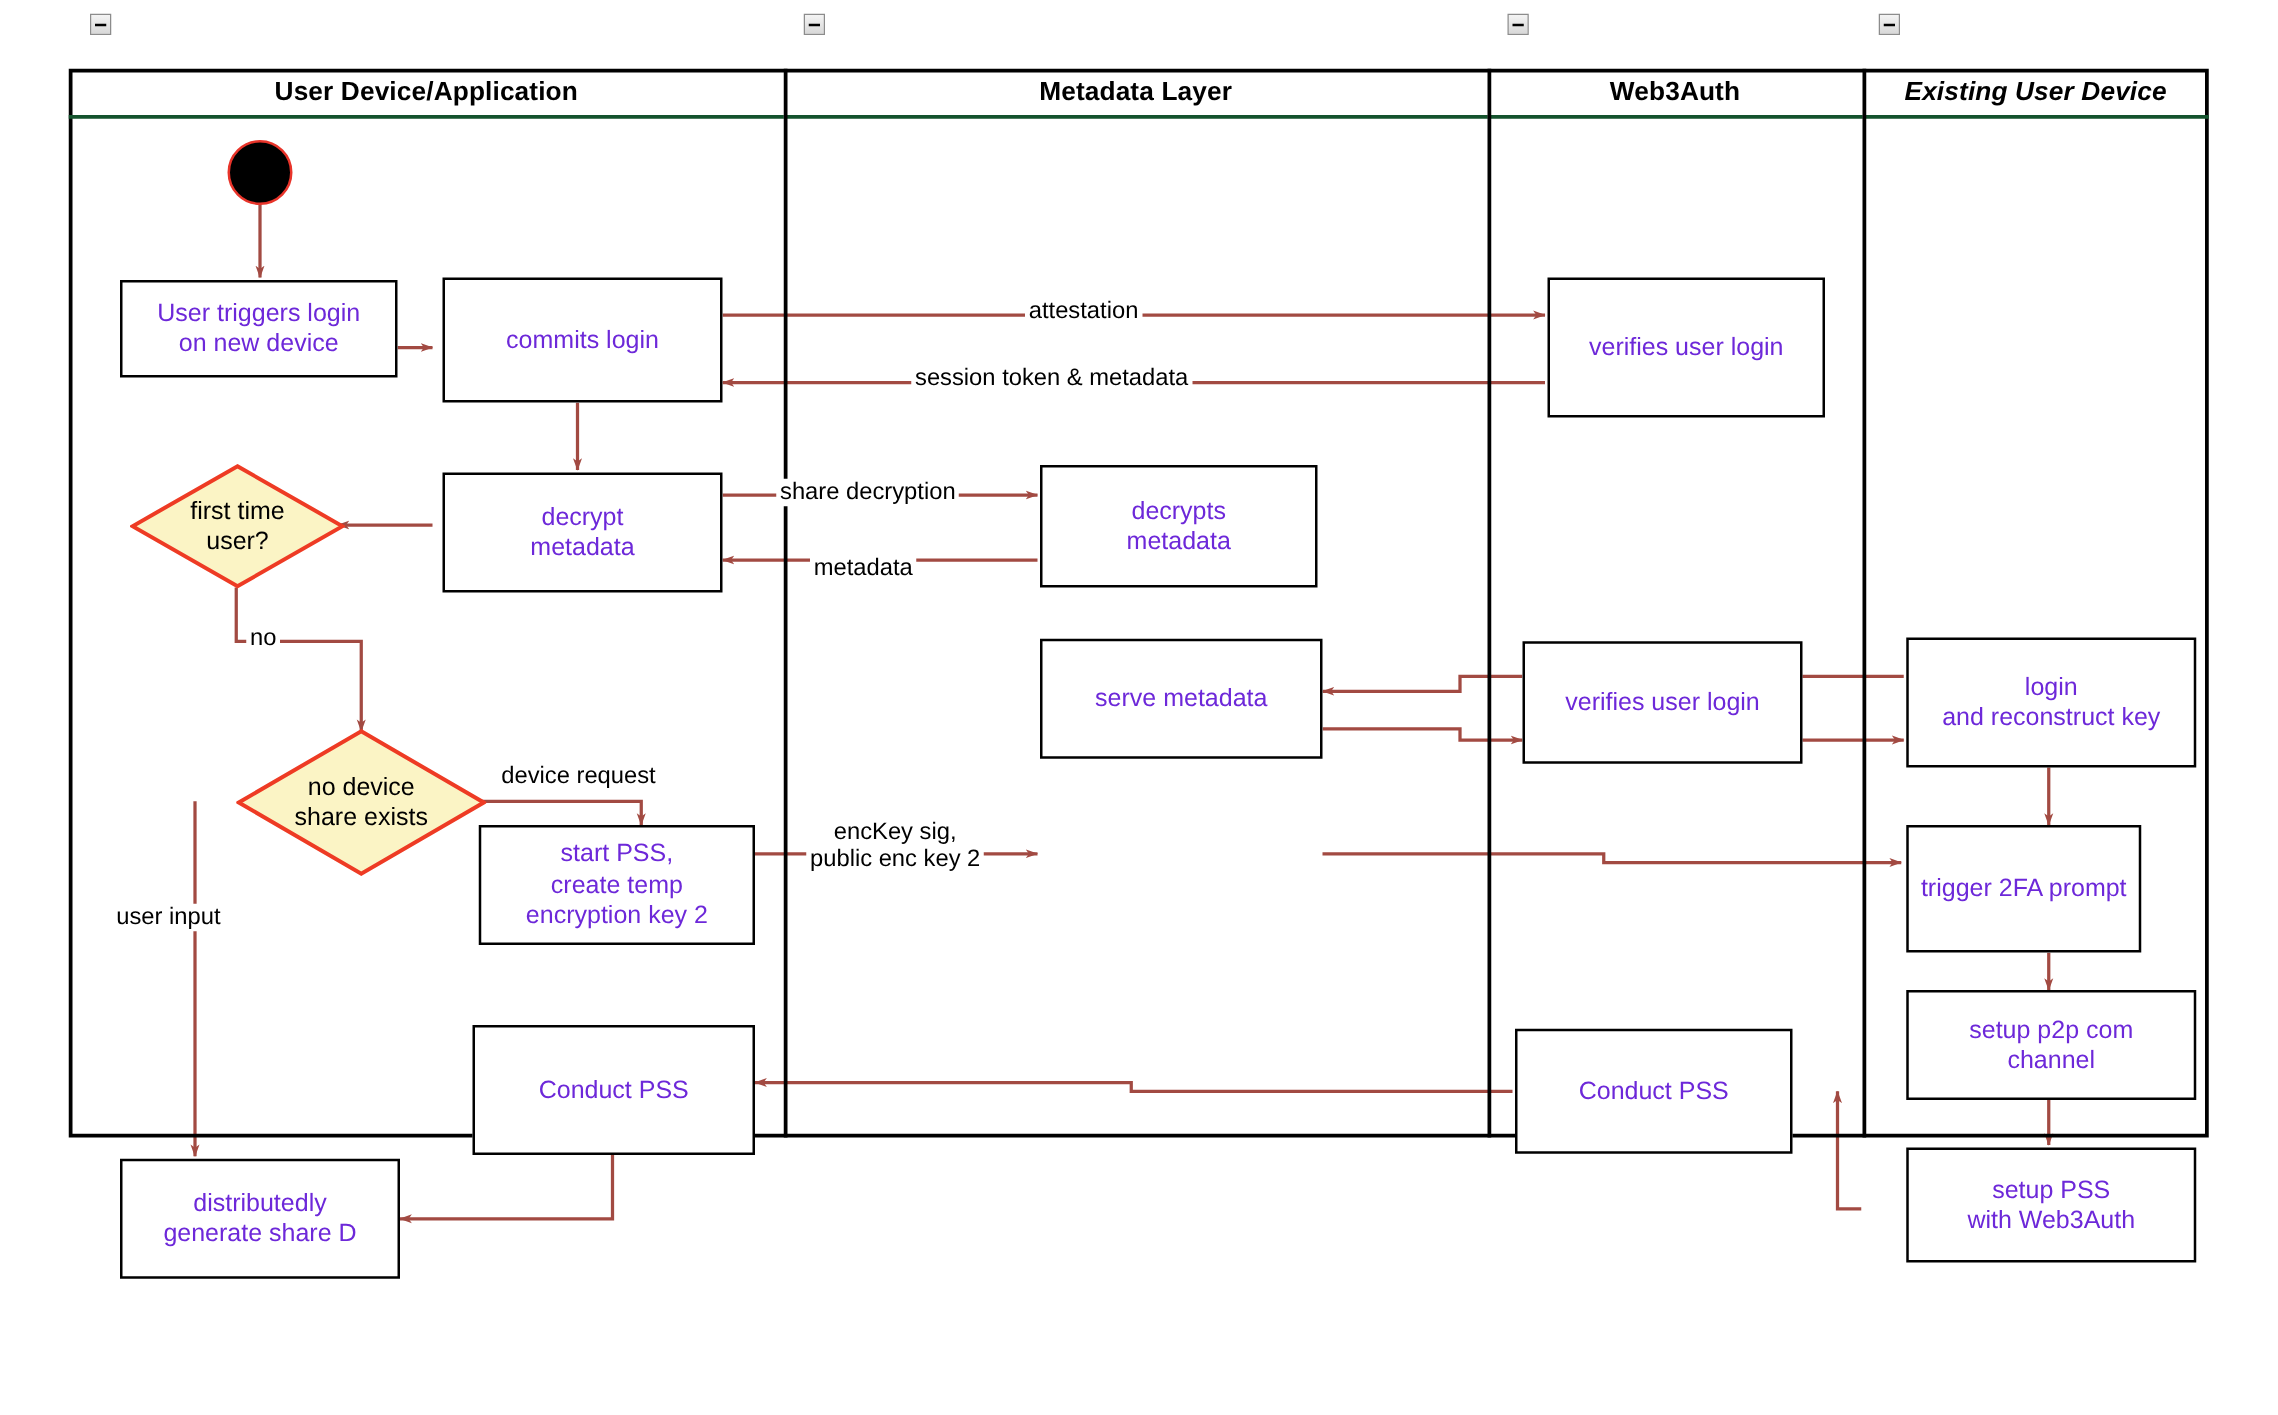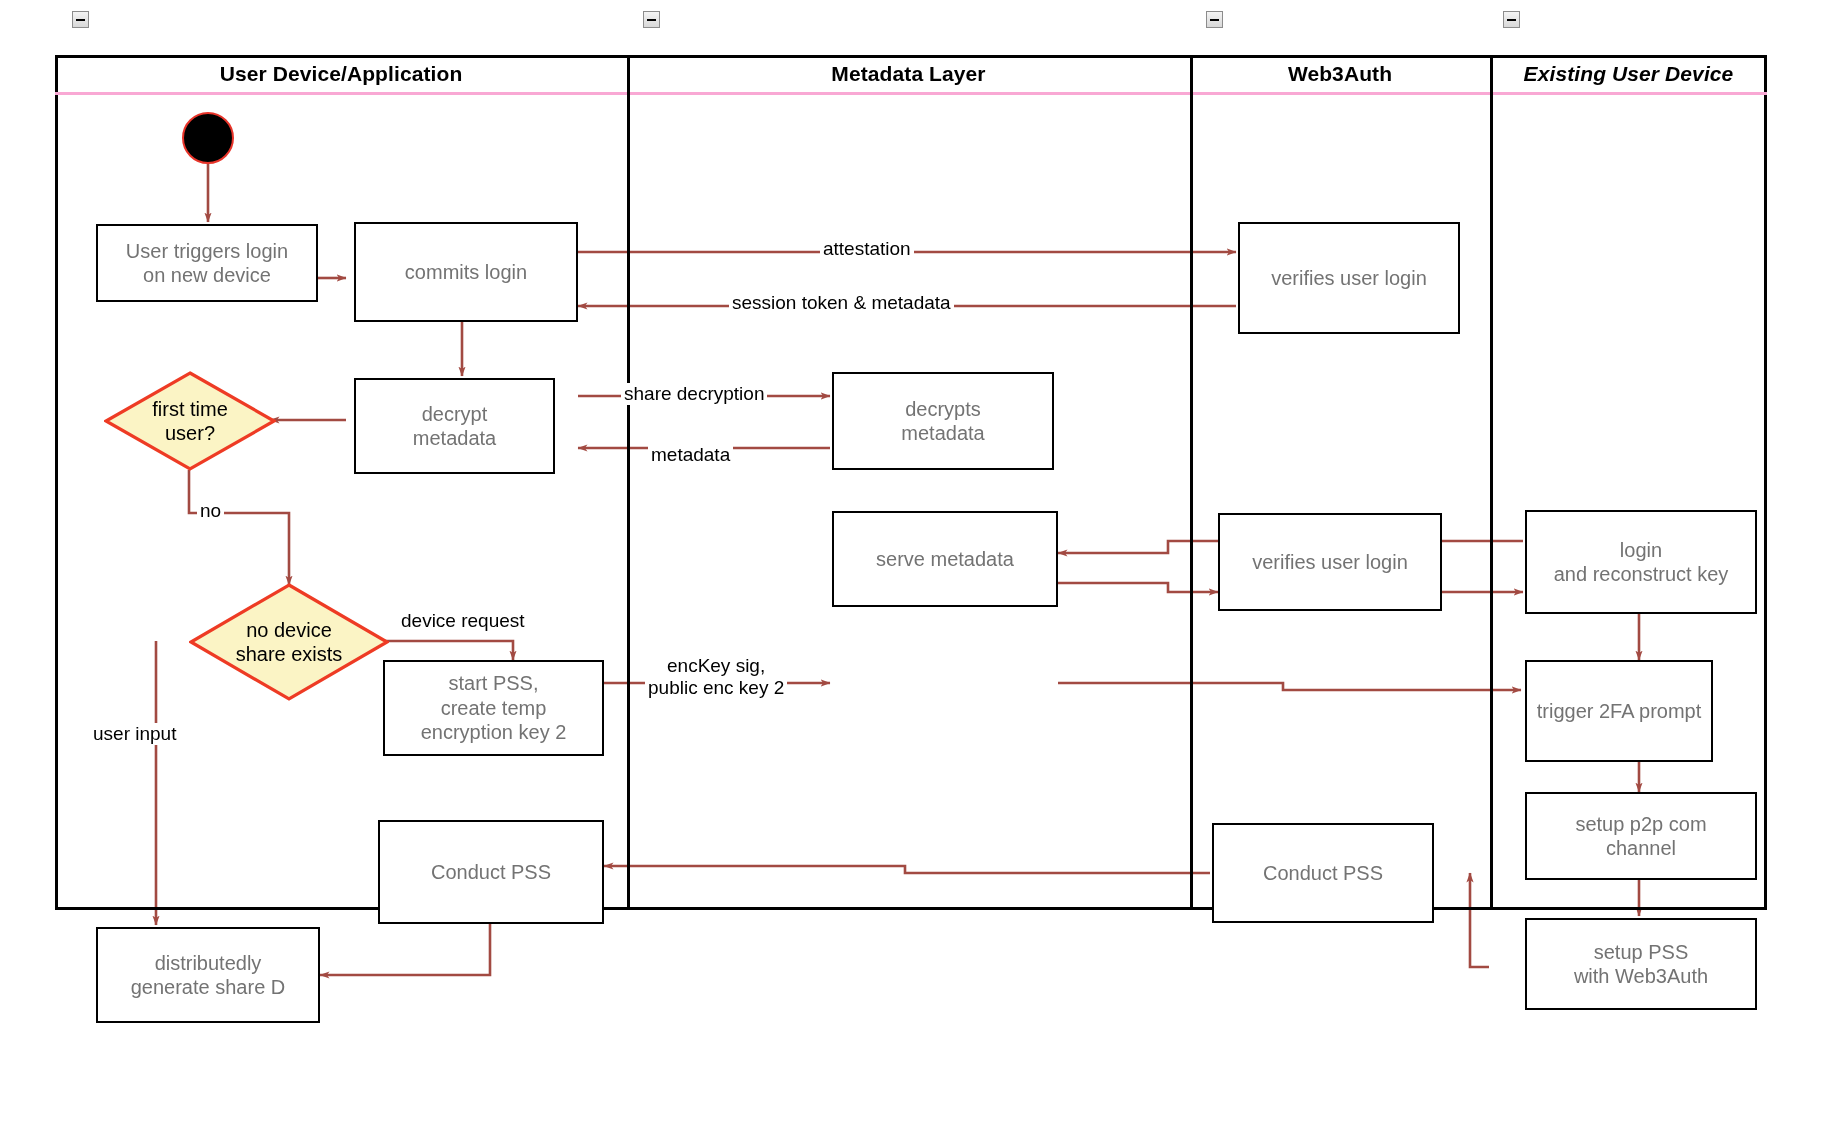--- a/index.html
+++ b/index.html
@@ -23,21 +23,21 @@
     width: 1712px;
     height: 855px;
     border: 3px solid #000000;
     box-sizing: border-box;
   }
   .lane-header {
     position: absolute;
     top: 0;
     height: 40px;
     box-sizing: border-box;
-    border-bottom: 3px solid #f9a8d4;
+    border-bottom: 3px solid #14532d;
     display: flex;
     align-items: center;
     justify-content: center;
   }
   .lane-divider {
     position: absolute;
     top: 0;
     width: 3px;
     background: #000000;
   }
@@ -73,21 +73,21 @@
     position: absolute;
     box-sizing: border-box;
     border: 2.5px solid #000000;
     background: #ffffff;
     display: flex;
     align-items: center;
     justify-content: center;
     text-align: center;
     font-size: 20px;
     line-height: 1.22;
-    color: #737373;
+    color: #6d28d9;
     padding: 2px 6px;
     white-space: pre-line;
   }
   .start-node {
     position: absolute;
     border-radius: 50%;
     background: #000000;
     border: 2.5px solid #e8342a;
     box-sizing: border-box;
   }
@@ -222,21 +222,21 @@
   <div class="collapse-box" style="left:1206px;"></div>
   <div class="collapse-box" style="left:1503px;"></div>
 
   <div class="start-node" style="left:182px; top:112px; width:52px; height:52px;"></div>
 
   <div class="node" style="left:96px; top:224px; width:222px; height:78px;">User triggers login
 on new device</div>
 
   <div class="node" style="left:354px; top:222px; width:224px; height:100px;">commits login</div>
 
-  <div class="node" style="left:354px; top:378px; width:201px; height:96px;">decrypt
+  <div class="node" style="left:354px; top:378px; width:224px; height:96px;">decrypt
 metadata</div>
 
   <div class="decision" style="left:189px; top:583px; width:200px; height:118px;">
     <svg class="diamond-shape" viewBox="0 0 200 118" preserveAspectRatio="none">
       <polygon points="100,2 198,59 100,116 2,59" fill="#fbf4c5" stroke="#ee3b24" stroke-width="3.2"></polygon>
     </svg>
     <div class="dlabel">no device
 share exists</div>
   </div>
 

